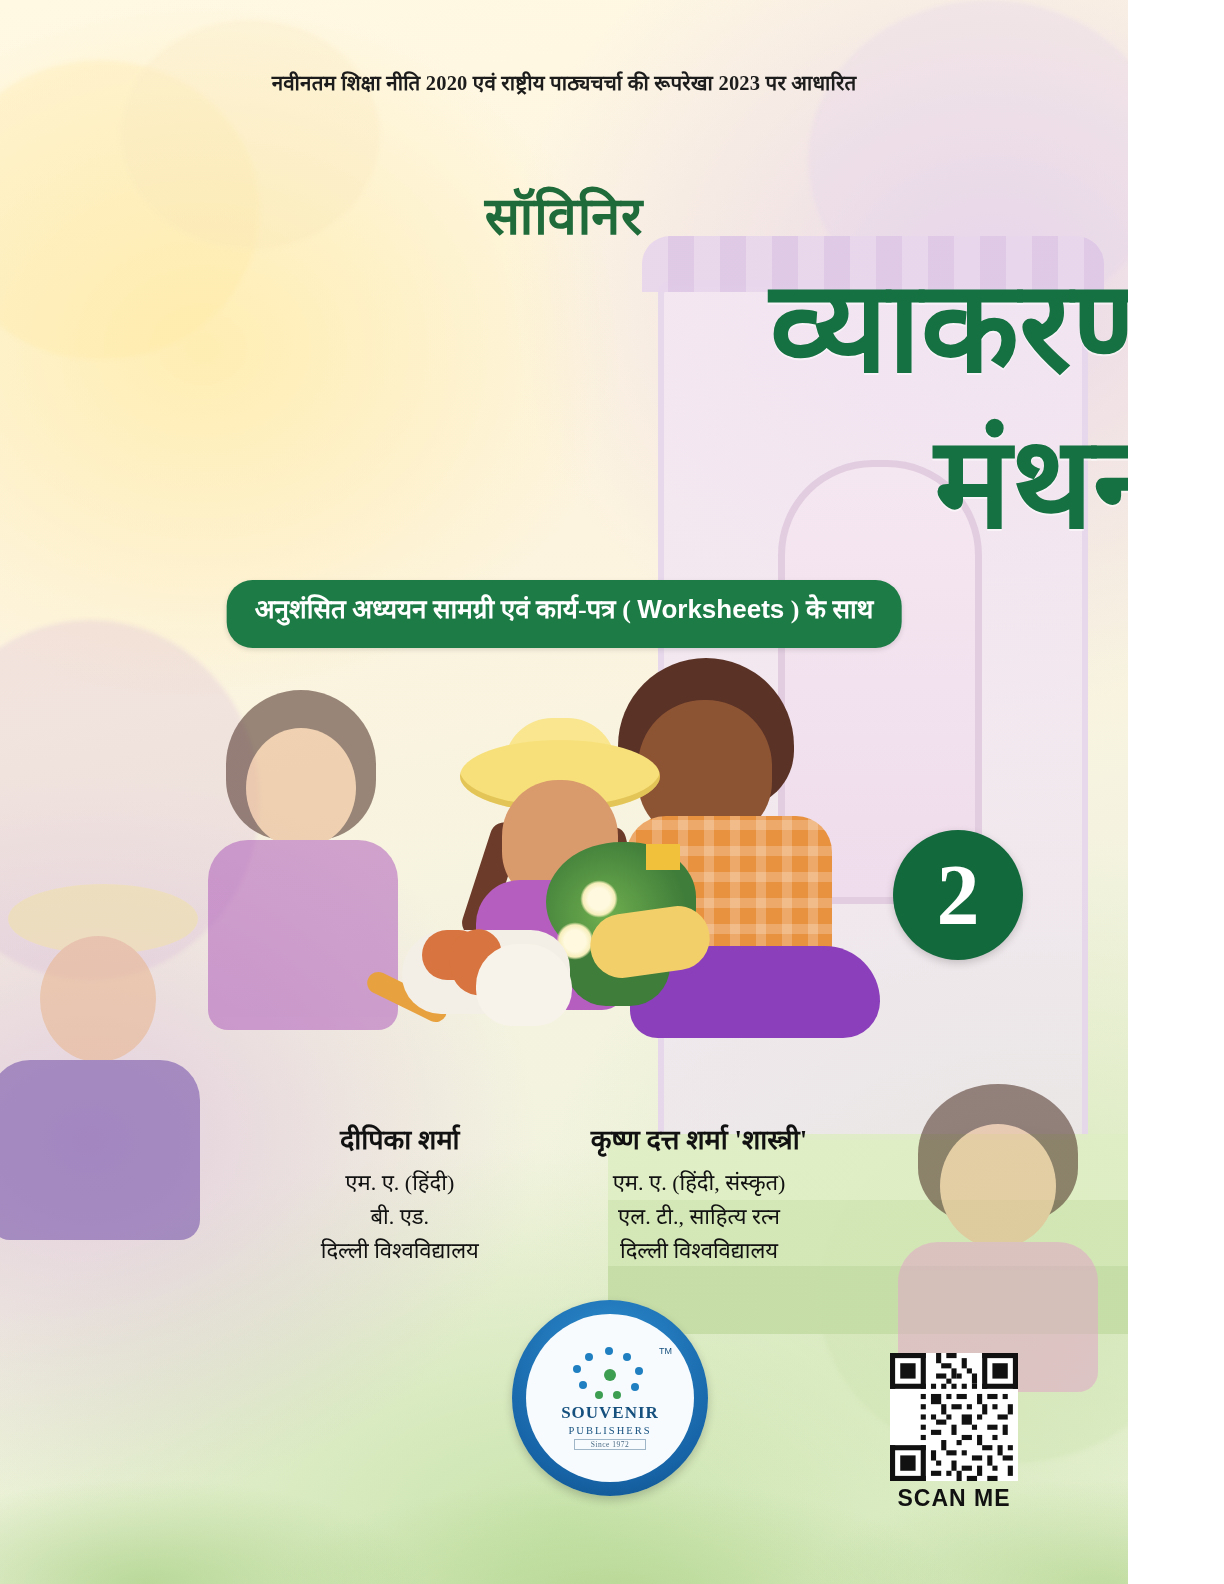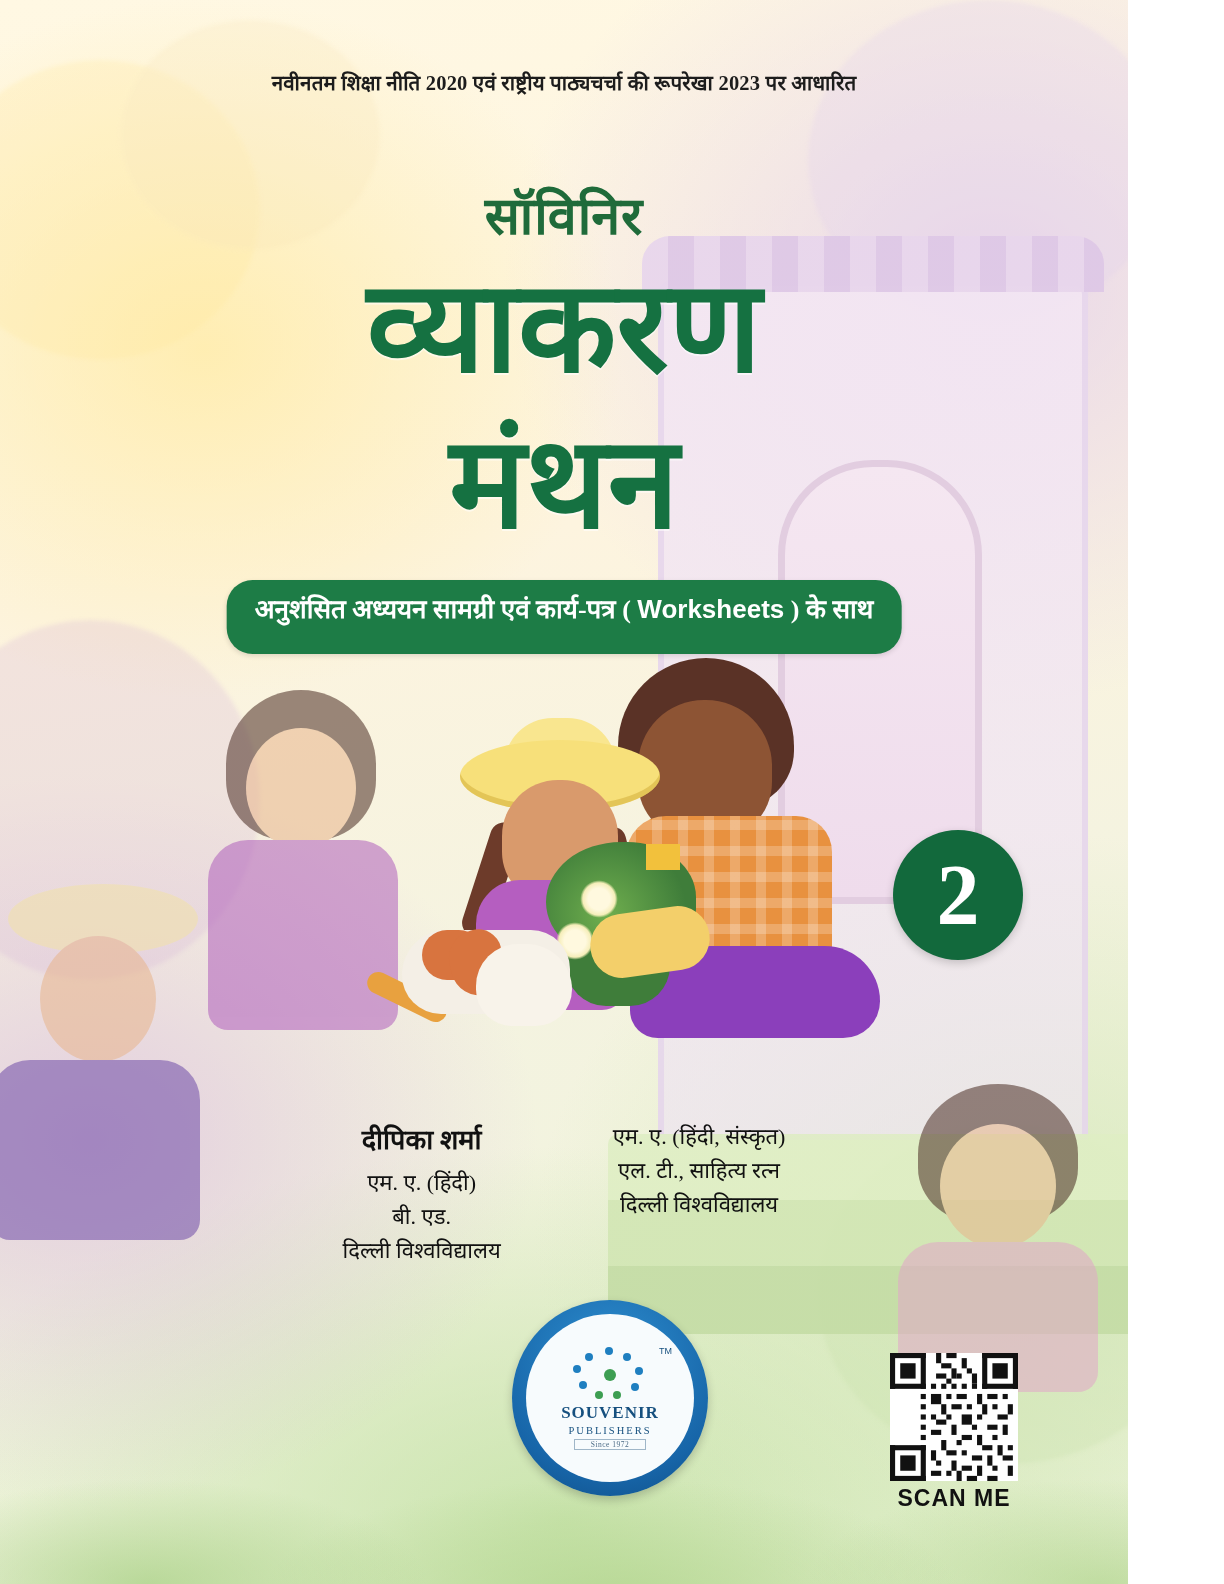--- a/index.html
+++ b/index.html
@@ -141,37 +141,38 @@
     font-weight: bold;
     font-size: 52px;
     color: #1f6b3a;
     letter-spacing: 1px;
   }
   .title-main {
     position: absolute;
     top: 250px;
     left: 0;
     width: 100%;
-    text-align: center;
+    text-align: right;
     font-family: "Liberation Serif", serif;
     font-weight: bold;
     font-size: 128px;
     line-height: 1.22;
     color: #157141;
     text-shadow: 0 2px 0 rgba(255,255,255,0.55);
+    padding-left: 36px;
   }
   .subtitle-band {
     position: absolute;
     top: 580px;
     left: 50%;
     transform: translateX(-50%);
     background: #1d7c46;
     color: #ffffff;
     border-radius: 26px;
-    padding: 10px 28px 28px;
+    padding: 10px 28px 22px;
     font-family: "Liberation Serif", serif;
     font-weight: bold;
     font-size: 26px;
     white-space: nowrap;
     box-shadow: 0 2px 5px rgba(0,0,0,0.12);
   }
   .subtitle-band .ws {
     font-family: "Liberation Sans", sans-serif;
     font-weight: bold;
   }
@@ -526,20 +527,21 @@
   <div class="authors">
     <div class="author">
       <div class="name">दीपिका शर्मा</div>
       <div class="cred">
         <div>एम. ए. (हिंदी)</div>
         <div>बी. एड.</div>
         <div>दिल्ली विश्वविद्यालय</div>
       </div>
     </div>
     <div class="author">
+      <div class="name">कृष्ण दत्त शर्मा 'शास्त्री'</div>
       <div class="cred">
         <div>एम. ए. (हिंदी, संस्कृत)</div>
         <div>एल. टी., साहित्य रत्न</div>
         <div>दिल्ली विश्वविद्यालय</div>
       </div>
     </div>
   </div>
 
   <div class="logo">
     <div class="inner">

